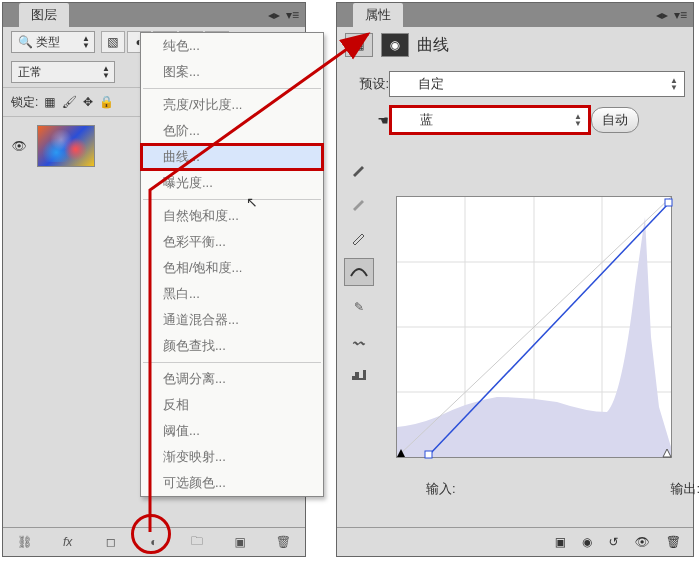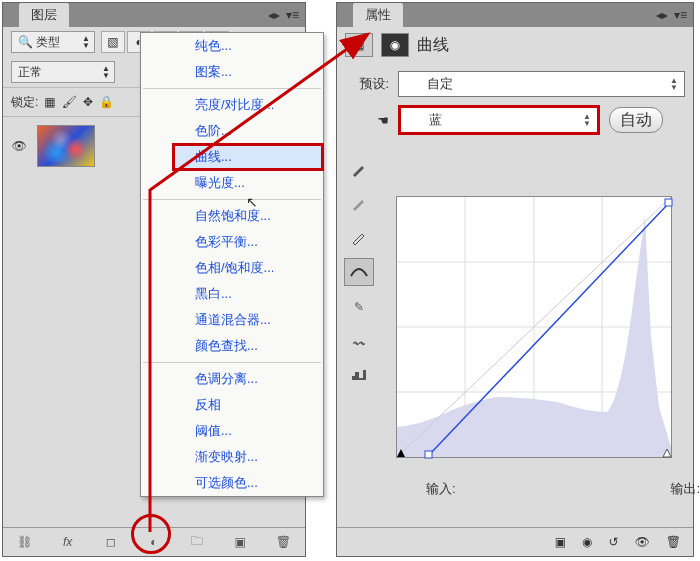--- a/index.html
+++ b/index.html
@@ -20,37 +20,37 @@
   .lock-row { display:flex; align-items:center; gap:6px; padding:2px 8px; border-top:1px solid #bbb; border-bottom:1px solid #bbb; height:24px;}
   .layer-list { padding:6px 8px;}
   .layer-item { display:flex; align-items:center; gap:10px; height:46px;}
   .eye { width:16px; display:flex; justify-content:center;}
   .thumb { width:56px; height:40px; border:1px solid #888; background:linear-gradient(135deg,#f06525,#2b4fd8,#f2c21b); position:relative;}
   .thumb::after{content:""; position:absolute; inset:4px; background:radial-gradient(circle at 40% 30%,#fff5,#0000 30%), radial-gradient(circle at 70% 60%,#ff4e50,#0000 30%), radial-gradient(circle at 30% 70%,#2b9af3,#0000 35%);}
   .footer { position:absolute; bottom:0; left:0; right:0; height:28px; border-top:1px solid #999; background:#dcdcdc; display:flex; align-items:center; justify-content:space-around;}
   .ficon2 { width:22px; height:18px; display:flex; align-items:center; justify-content:center; color:#555;}
   
   #adj-menu { position:absolute; left:140px; top:32px; width:182px; background:#f9f9f7; border:1px solid #888; box-shadow:2px 3px 4px rgba(0,0,0,0.25);}
-  #adj-menu .mi { padding:4px 22px; font-size:13px; color:#1d4ed8; white-space:nowrap;margin-left:32px;}
+  #adj-menu .mi { padding:4px 22px; font-size:13px; color:#737373; white-space:nowrap;}
   #adj-menu .sep { height:0; border-top:1px solid #ccc; margin:3px 2px;}
   #adj-menu .mi.sel { background:#d8e6fb; outline:3px solid #c40000; outline-offset:-2px;}
   #cursor { position:absolute; left:246px; top:194px; font-size:14px; pointer-events:none;}
   
   #props { left:336px; top:2px; width:356px; height:553px;}
   .title-row { display:flex; align-items:center; gap:8px; padding:6px 8px 10px 8px;}
   .title-icon { width:26px; height:22px; border:1px solid #888; display:flex; align-items:center; justify-content:center; background:#eee;}
   .title-icon.dark{ background:#d0d0d0;}
   .title-text { font-size:16px;}
-  .field-row { display:flex; align-items:center; gap:9px; padding:4px 8px;}
+  .field-row { display:flex; align-items:center; gap:0; padding:4px 8px;}
   .label { width:44px; text-align:right; color:#333; font-size:13px;}
   .dropdown { flex:1; height:24px; background:#fff; border:1px solid #777; position:relative; display:flex; align-items:center; padding:0 8px;}
   .dropdown .val{font-size:13px;margin-left:20px;}
   .dropdown .dd-arrows { position:absolute; right:6px; top:5px; font-size:8px; line-height:7px; color:#555;}
   .redbox { border:3px solid #c40000 !important;}
-  .btn { height:24px; padding:0 10px; background:linear-gradient(#fefefe,#ddd); border:1px solid #888; border-radius:12px; display:flex; align-items:center; font-size:16px;}
+  .btn { height:24px; padding:0 10px; background:linear-gradient(#fefefe,#ddd); border:1px solid #888; border-radius:12px; display:flex; align-items:center; font-size:13px;}
   .tool-col { position:absolute; left:344px; top:156px; width:30px; display:flex; flex-direction:column; gap:8px; align-items:center;}
   .tool { width:28px; height:26px; display:flex; align-items:center; justify-content:center; color:#555;}
   .tool.active { background:#c8c8c8; border:1px solid #888;}
   #graph { position:absolute; left:396px; top:196px; width:274px; height:260px; background:#fff; border:1px solid #888;}
   .io-row { position:absolute; left:396px; top:480px; width:274px; display:flex; justify-content:space-between; padding:0 30px; font-size:13px; color:#333;}
   .props-footer { position:absolute; bottom:0; left:0; right:0; height:28px; border-top:1px solid #999; background:#dcdcdc; display:flex; align-items:center; justify-content:flex-end; gap:16px; padding:0 12px;}
   
   #arrow-line { position:absolute; left:144px; top:30px; width:236px; height:510px; pointer-events:none;}
   .circle-anno { position:absolute; left:131px; top:514px; width:34px; height:34px; border:3px solid #c40000; border-radius:50%; pointer-events:none;}
   svg { overflow:visible;}

